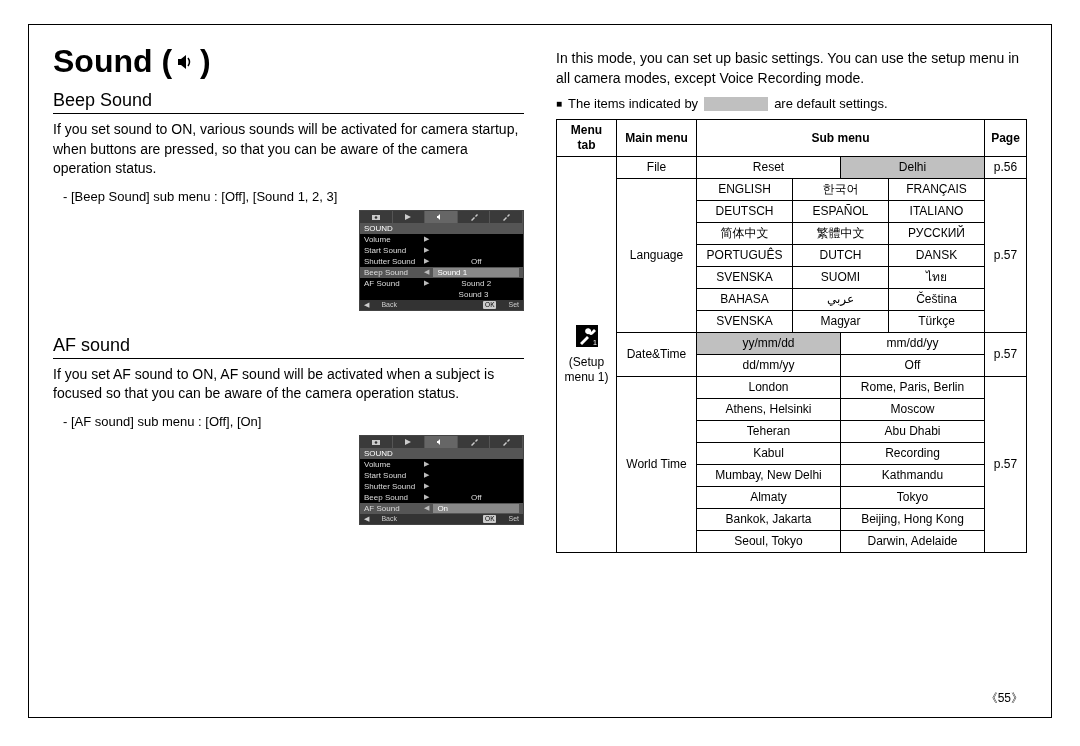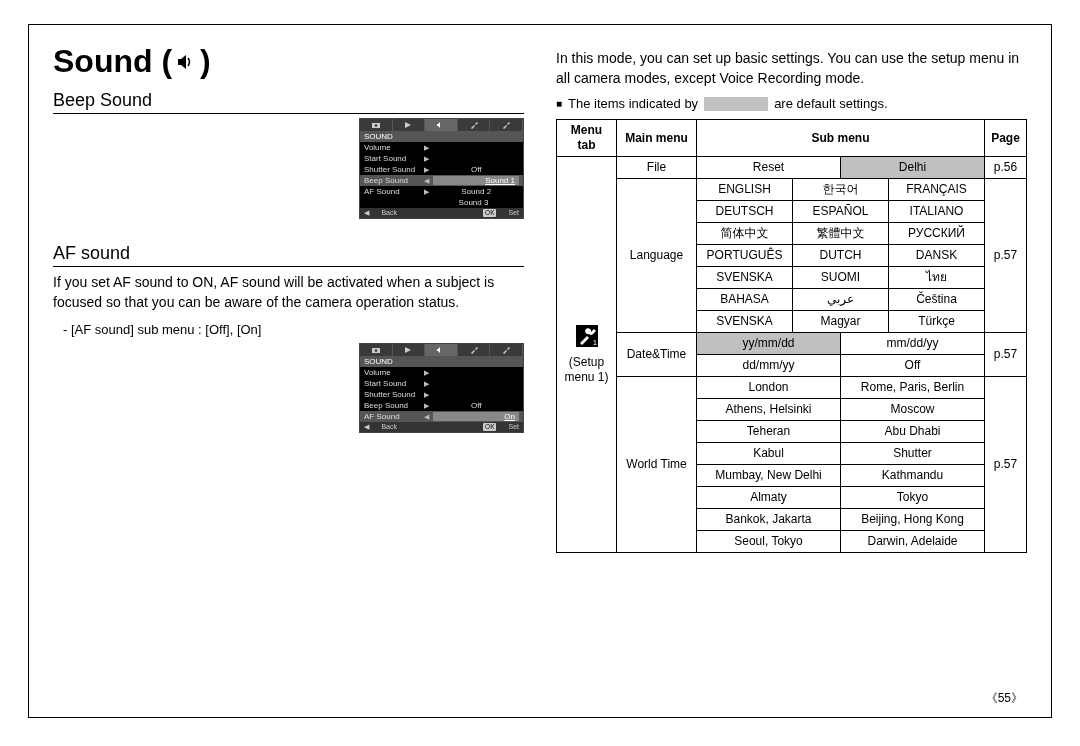--- a/index.html
+++ b/index.html
@@ -78,21 +78,21 @@
   .lcd .row {
     display: flex;
     padding: 1px 4px;
     gap: 4px;
     align-items: center;
   }
   .lcd .row .label { width: 56px; }
   .lcd .row .arrow { font-size: 7px; color:#bbb; }
   .lcd .row.sel { background: #555; }
   .lcd .row.sel .opt { background: #888; color:#fff; padding: 0 4px; }
-  .lcd .opt { background: #444; color:#ddd; padding: 0 4px; flex:1; text-align:right;text-decoration:underline; }
+  .lcd .opt { background: #444; color:#ddd; padding: 0 4px; flex:1; text-align:left; }
   .lcd .optplain { flex:1; text-align:center; }
   .lcd .footer {
     background: #333;
     display: flex;
     gap: 12px;
     padding: 1px 4px;
     font-size: 7px;
     color: #ccc;
   }
   .lcd .footer .okbox { background:#ccc; color:#000; padding:0 2px; border-radius:1px; font-size:6.5px; }
@@ -150,20 +150,22 @@
       <span class="speaker-icon">
         <svg width="20" height="18" viewBox="0 0 20 18">
           <path d="M2 6 H5 L10 2 V16 L5 12 H2 Z" fill="#000"></path>
           <path d="M12 5 Q15 9 12 13" stroke="#000" stroke-width="1.5" fill="none"></path>
         </svg>
       </span>
       <span>)</span>
     </h1>
 
     <h2>Beep Sound</h2>
+    <p class="body">If you set sound to ON, various sounds will be activated for camera startup, when buttons are pressed, so that you can be aware of the camera operation status.</p>
+    <div class="submenu-line">- [Beep Sound] sub menu : [Off], [Sound 1, 2, 3]</div>
 
     <div class="lcd-row">
       <div class="lcd">
         <div class="tabbar">
           <div class="tab">
             <svg width="10" height="8" viewBox="0 0 10 8">
                 <rect x="1" y="2" width="8" height="5" fill="#ccc"></rect>
                 <circle cx="5" cy="4.5" r="1.3" fill="#333"></circle>
               </svg>
           </div>
@@ -403,21 +405,21 @@
       <tr>
             <td colspan="3">Athens, Helsinki</td>
             <td colspan="3">Moscow</td>
           </tr>
       <tr>
             <td colspan="3">Teheran</td>
             <td colspan="3">Abu Dhabi</td>
           </tr>
       <tr>
             <td colspan="3">Kabul</td>
-            <td colspan="3">Shutter</td>
+            <td colspan="3">Recording</td>
           </tr>
       <tr>
             <td colspan="3">Mumbay, New Delhi</td>
             <td colspan="3">Kathmandu</td>
           </tr>
       <tr>
             <td colspan="3">Almaty</td>
             <td colspan="3">Tokyo</td>
           </tr>
       <tr>

